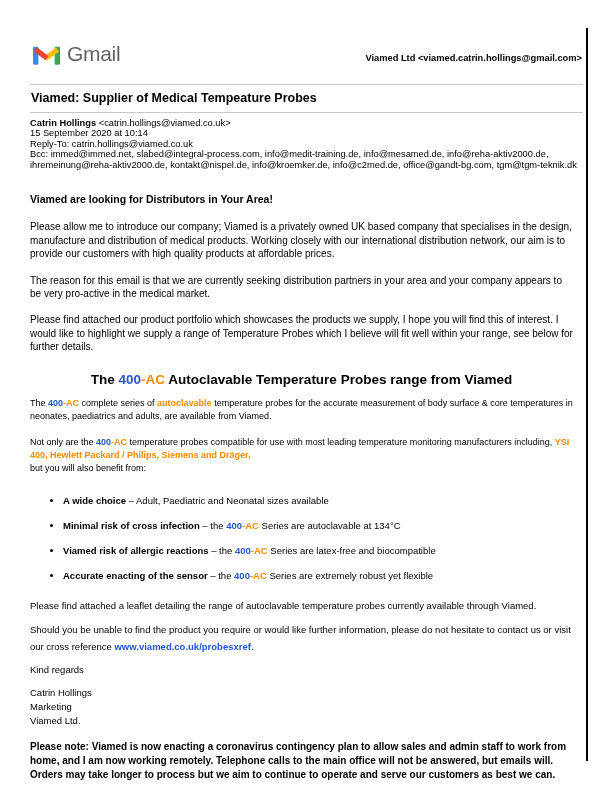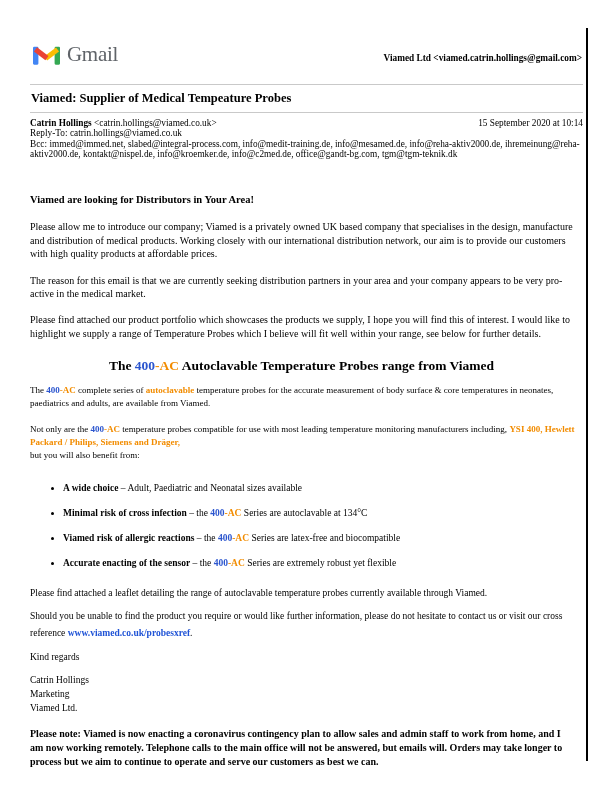--- a/index.html
+++ b/index.html
@@ -1,34 +1,34 @@
 <!DOCTYPE html>
 <html style="--blue: #2B55CE; --orange: #F28C00; --link: #1F53D6; --gmail_gray: #5F6368; --gmail_m_blue: #4285F4; --gmail_m_red: #EA4335; --gmail_m_yellow: #FBBC04; --gmail_m_green: #34A853;"><head>
 <meta charset="utf-8">
 <style>
   html,body { margin:0; padding:0; background:#ffffff; }
   .page {
     position:relative; width:612px; height:792px; background:#ffffff;
-    font-family:Liberation Serif, serif; color:#000; overflow:hidden;
+    font-family:Liberation Sans, sans-serif; color:#000; overflow:hidden;
   }
   .vline { position:absolute; left:586px; top:28px; width:2px; height:733px; background:#000; }
 
   .gmail-header { position:absolute; left:33px; right:30px; top:42px;
     display:flex; justify-content:space-between; align-items:center; }
   .logo { display:flex; align-items:center; gap:7px; }
   .logo-text { font-size:21px; color:var(--gmail_gray,#5F6368); letter-spacing:-0.3px; }
   .account { font-size:9.3px; font-weight:bold; align-self:flex-start; padding-top:11px; }
 
   .hr { position:absolute; left:30px; width:553px; border-top:1px solid #c9c9c9; height:0; }
   .hr1 { top:84px; } .hr2 { top:112px; }
 
   .subject { position:absolute; left:30px; top:90px; margin:1px; font-size:12.5px; font-weight:bold; }
 
   .meta { position:absolute; left:30px; top:118px; width:553px; font-size:9.3px; line-height:10.4px; }
-  .meta-line1 { display:flex; justify-content:space-between; }
+  .meta-line1 { display:flex; justify-content:space-between;flex-direction:column; }
 
   .body { position:absolute; left:30px; top:193px; width:543px; font-size:10px; line-height:13.4px; }
   .body p { margin:0 0 13px 0; }
   .intro-head { font-weight:bold; font-size:10.5px; margin-bottom:14px !important; }
   .section-head { text-align:center; font-size:13.5px; font-weight:bold; margin:19px 0 11px 0; }
   .small { font-size:9px; line-height:13px; width:552px; }
   .benefits { list-style:disc; margin:20px 0 16px 0; padding-left:33px; font-size:9.5px; line-height:12px; }
   .benefits li { margin-bottom:13px; }
   .close { font-size:9.5px; line-height:16.8px; margin-bottom:7px !important; }
   .sig { font-size:9.5px; line-height:14px; margin-bottom:12px; }

